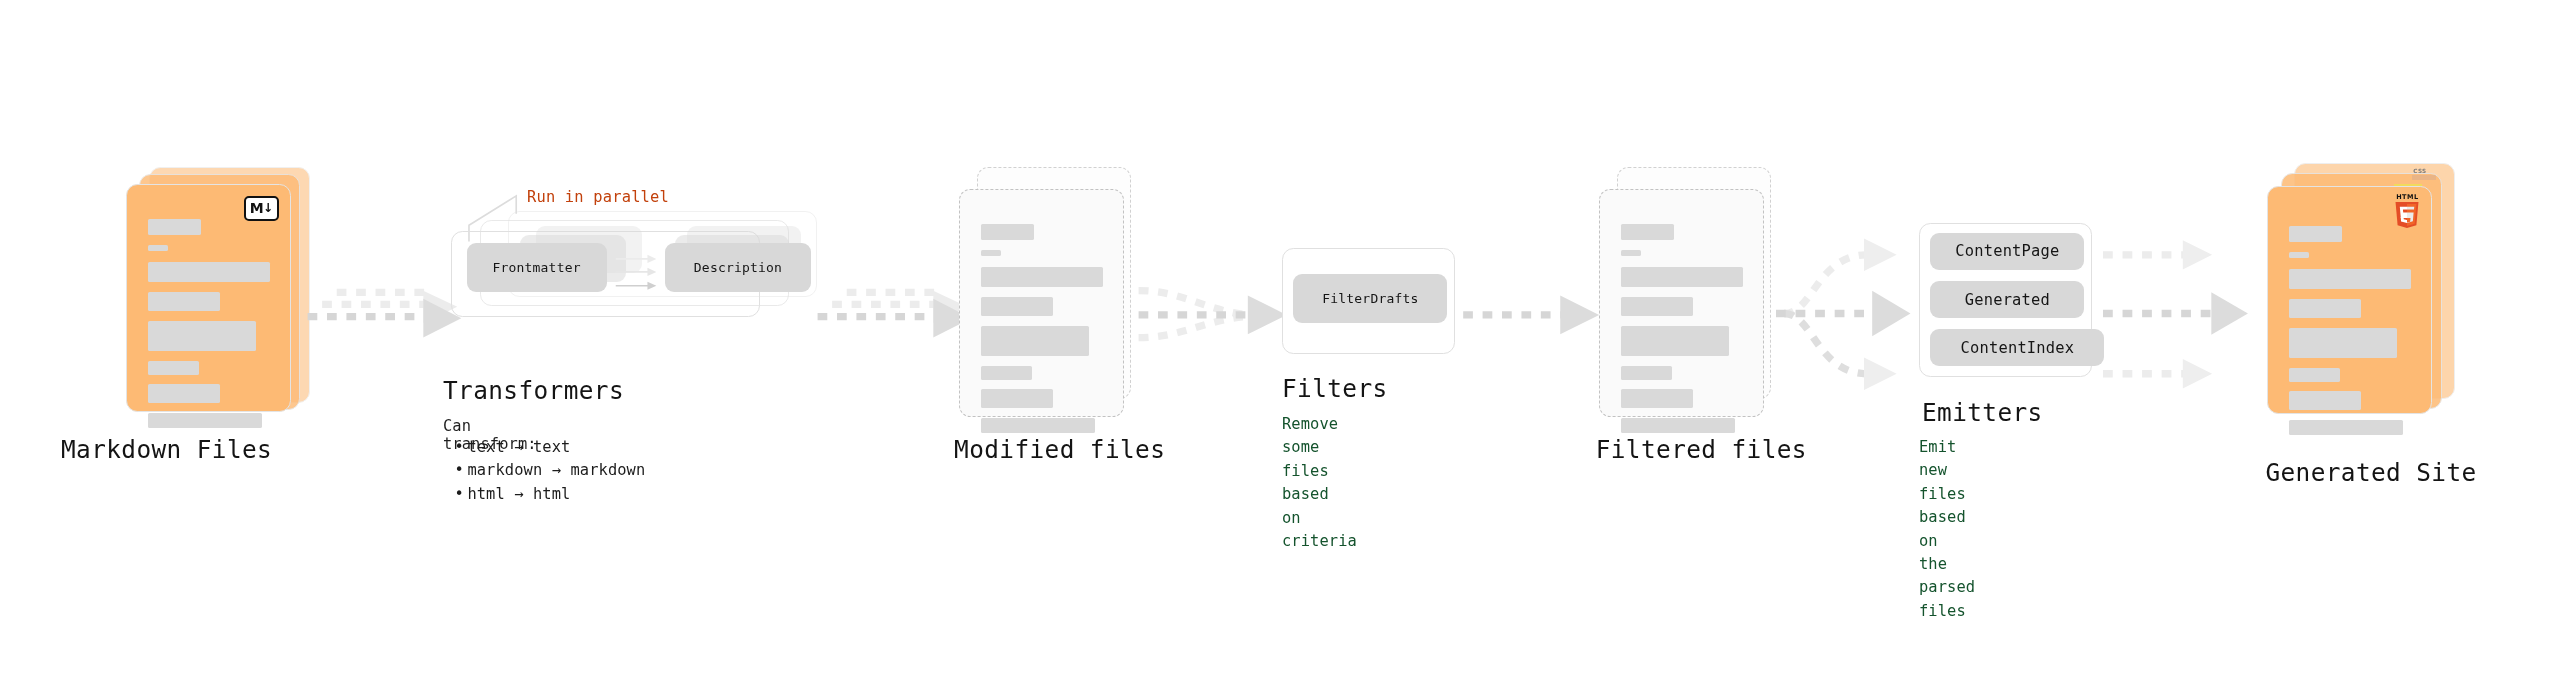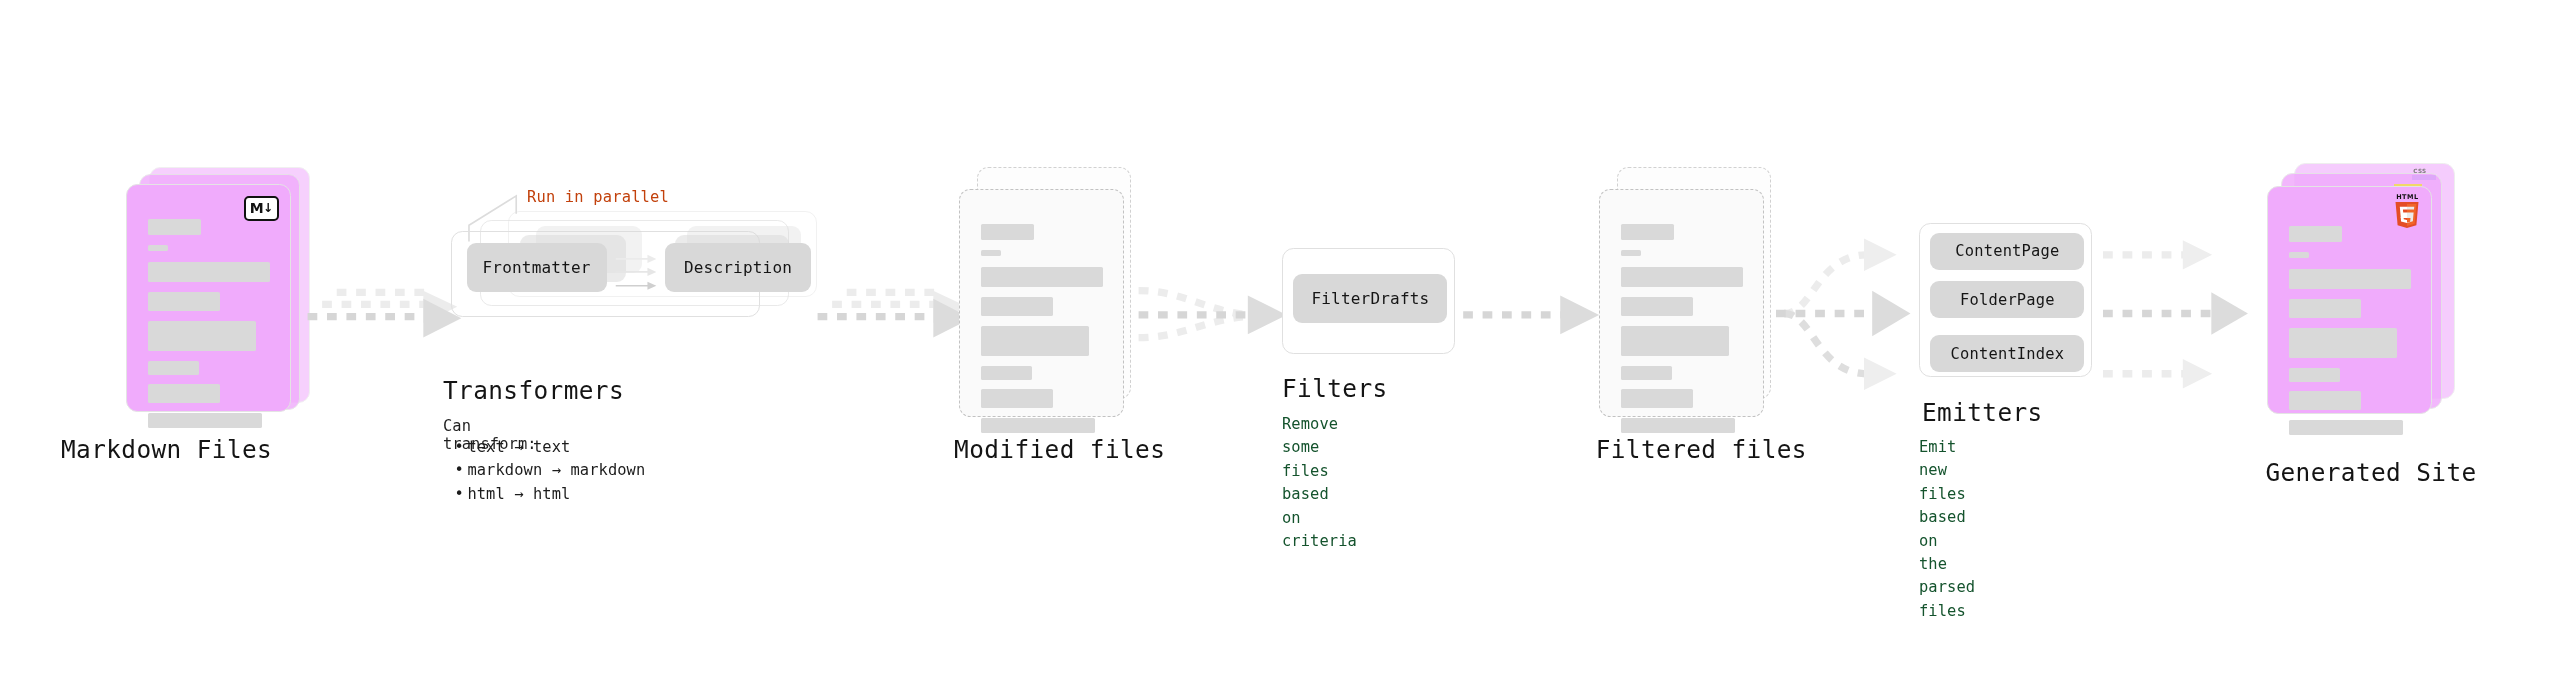--- a/index.html
+++ b/index.html
@@ -57,21 +57,21 @@
   }
 
   
   .doc-stack { position: relative; }
   .doc-card {
     position: absolute;
     border-radius: 11.4px;
     box-sizing: border-box;
   }
   .doc-card.solid {
-    background: #f0abfc;
+    background: #fdba74;
     border: 1.3px solid #e4e4e4;
   }
   .doc-card.dashed {
     background: #fafafa;
     border: 1.3px dashed #c2c2c2;
   }
   .doc-card.dashed.ghost { background: #fdfdfd; }
 
   .bars { position: absolute; left: 21px; top: 34px; }
   .bar {
@@ -117,21 +117,21 @@
     background: transparent;
   }
   .pill {
     position: absolute;
     box-sizing: border-box;
     background: #d8d8d8;
     border-radius: 9px;
     display: flex;
     align-items: center;
     justify-content: center;
-    font-size: 16px;
+    font-size: 13px;
     color: #151515;
     letter-spacing: 0.2px;
     white-space: nowrap;
   }
 
   
   .conn { position: absolute; }
   .conn svg { display: block; overflow: visible; }
 
   
@@ -325,23 +325,23 @@
       <polygon points="108,154 148,174 108,194" fill="#eeeeee"></polygon>
     </svg>
   </div>
 
   <div class="stage" style="left:1919px; top:223px;">
     <div class="proc-box" style="left:0px; top:0px; width:173px; height:154px; background:#fff;"></div>
     <div class="pill" style="left:11.4px; top:9.8px; width:154px; height:37px; font-size:15.4px;">
       <span>ContentPage</span>
     </div>
     <div class="pill" style="left:11.4px; top:58px; width:154px; height:37px; font-size:15.4px;">
-      <span>FolderPage</span>
-    </div>
-    <div class="pill" style="left:11.4px; top:106px; width:154px; height:37px; font-size:15.4px;margin-top:6px;">
+      <span>Generated</span>
+    </div>
+    <div class="pill" style="left:11.4px; top:106px; width:174px; height:37px; font-size:15.4px;">
       <span>ContentIndex</span>
     </div>
     <div class="stage-title" style="position:absolute; left:3px; top:175px;text-align:right;">Emitters</div>
     <div class="stage-sub" style="position:absolute; left:0px; top:213px;">Emit new files based on
 the parsed files</div>
   </div>
 
   <div class="conn" style="left:2103px; top:232px;">
     <svg width="171" height="163" viewBox="0 0 210 200">
       <g fill="none" stroke-width="9" stroke-dasharray="12 12">

